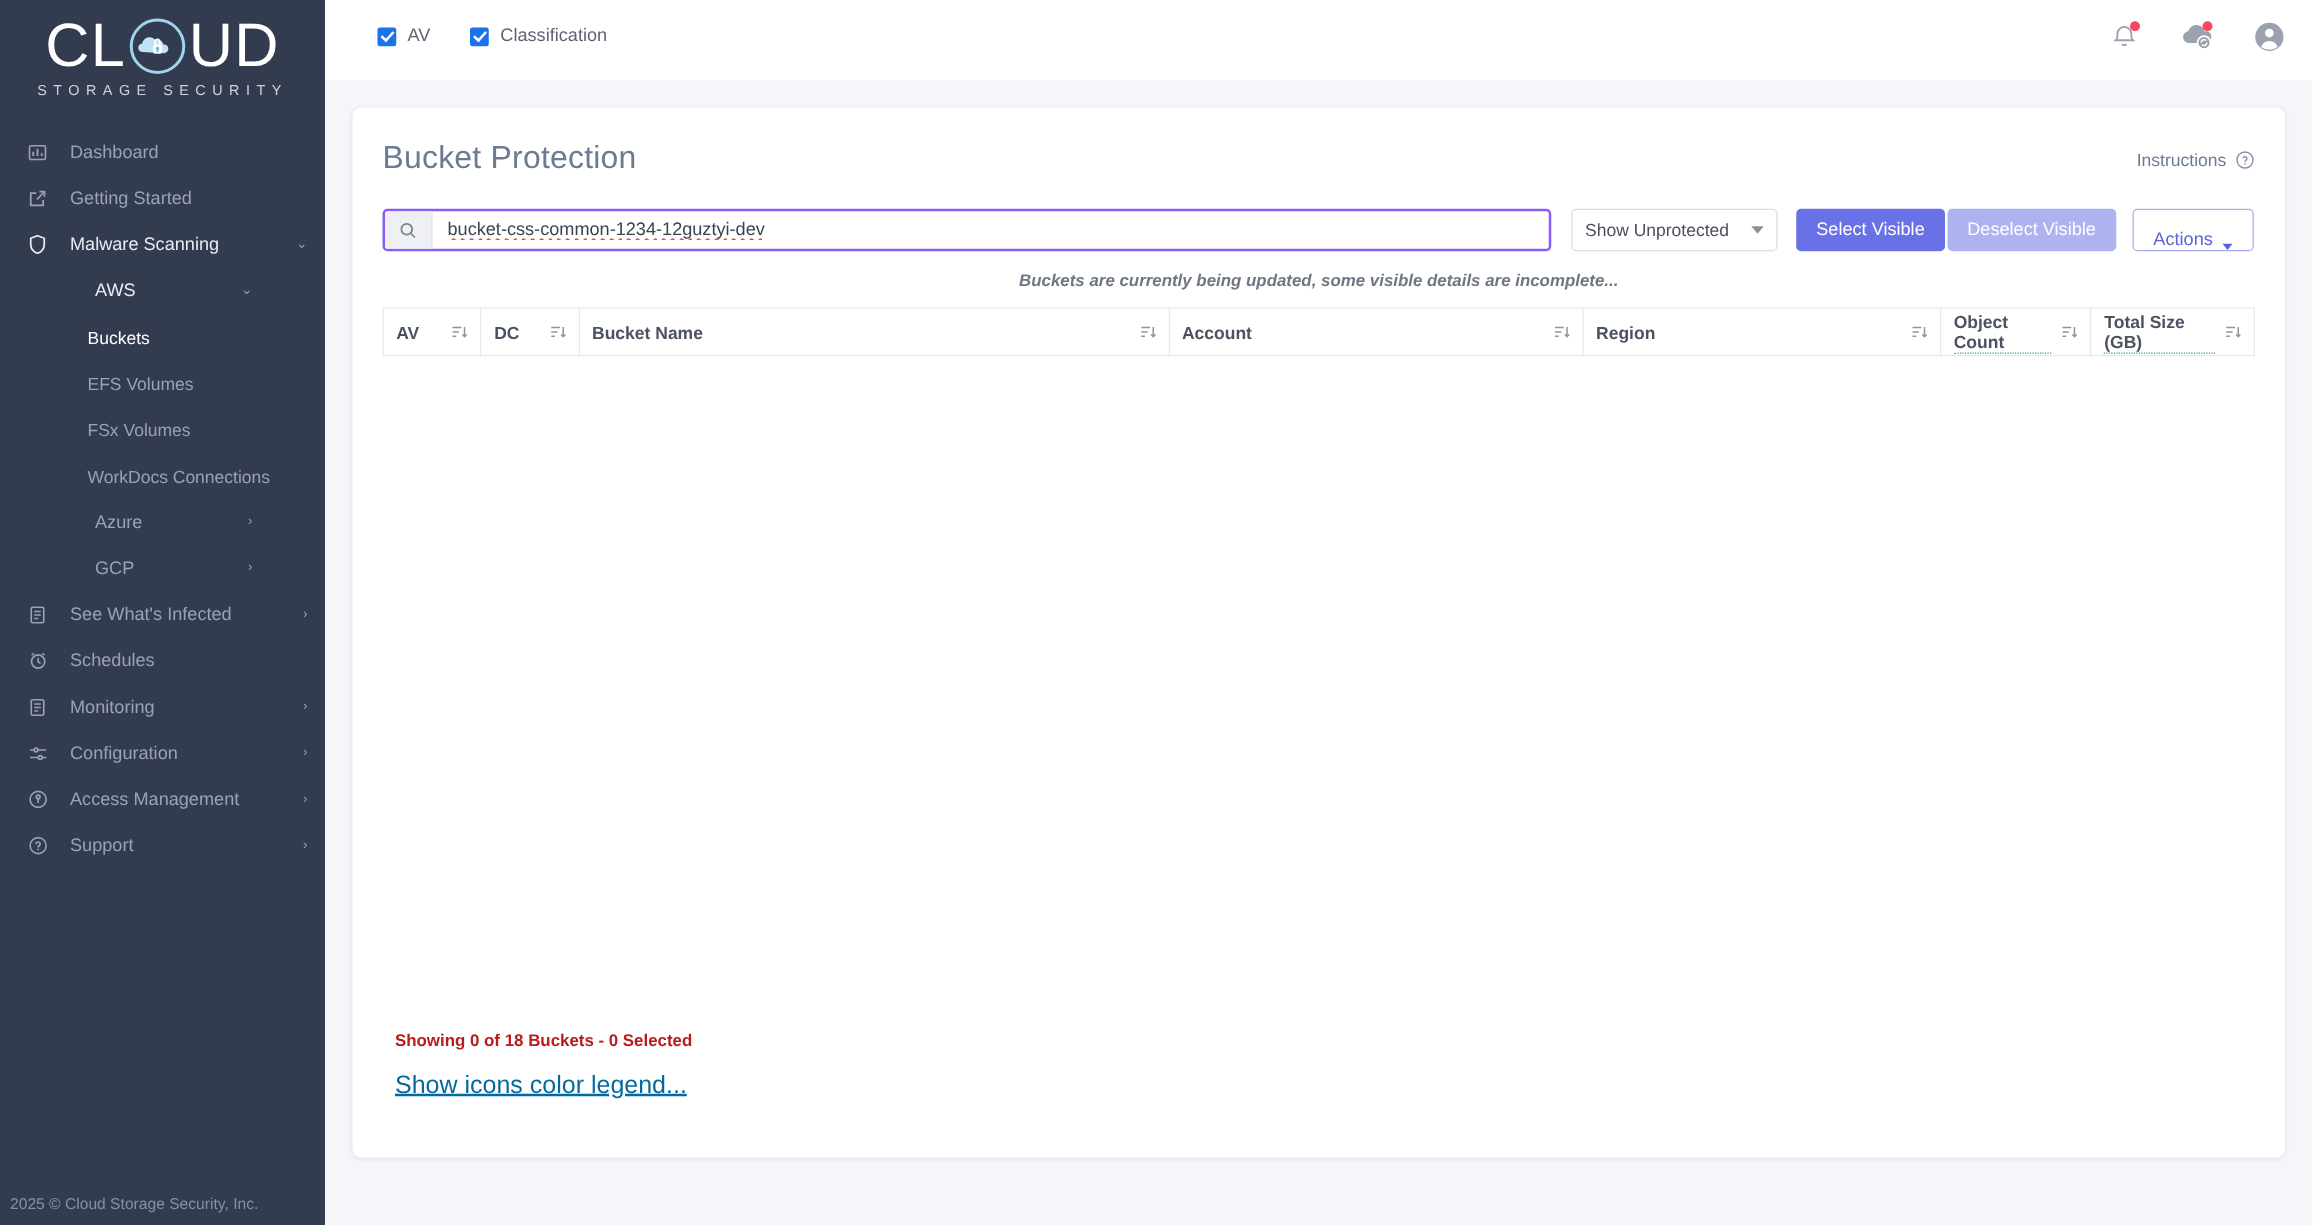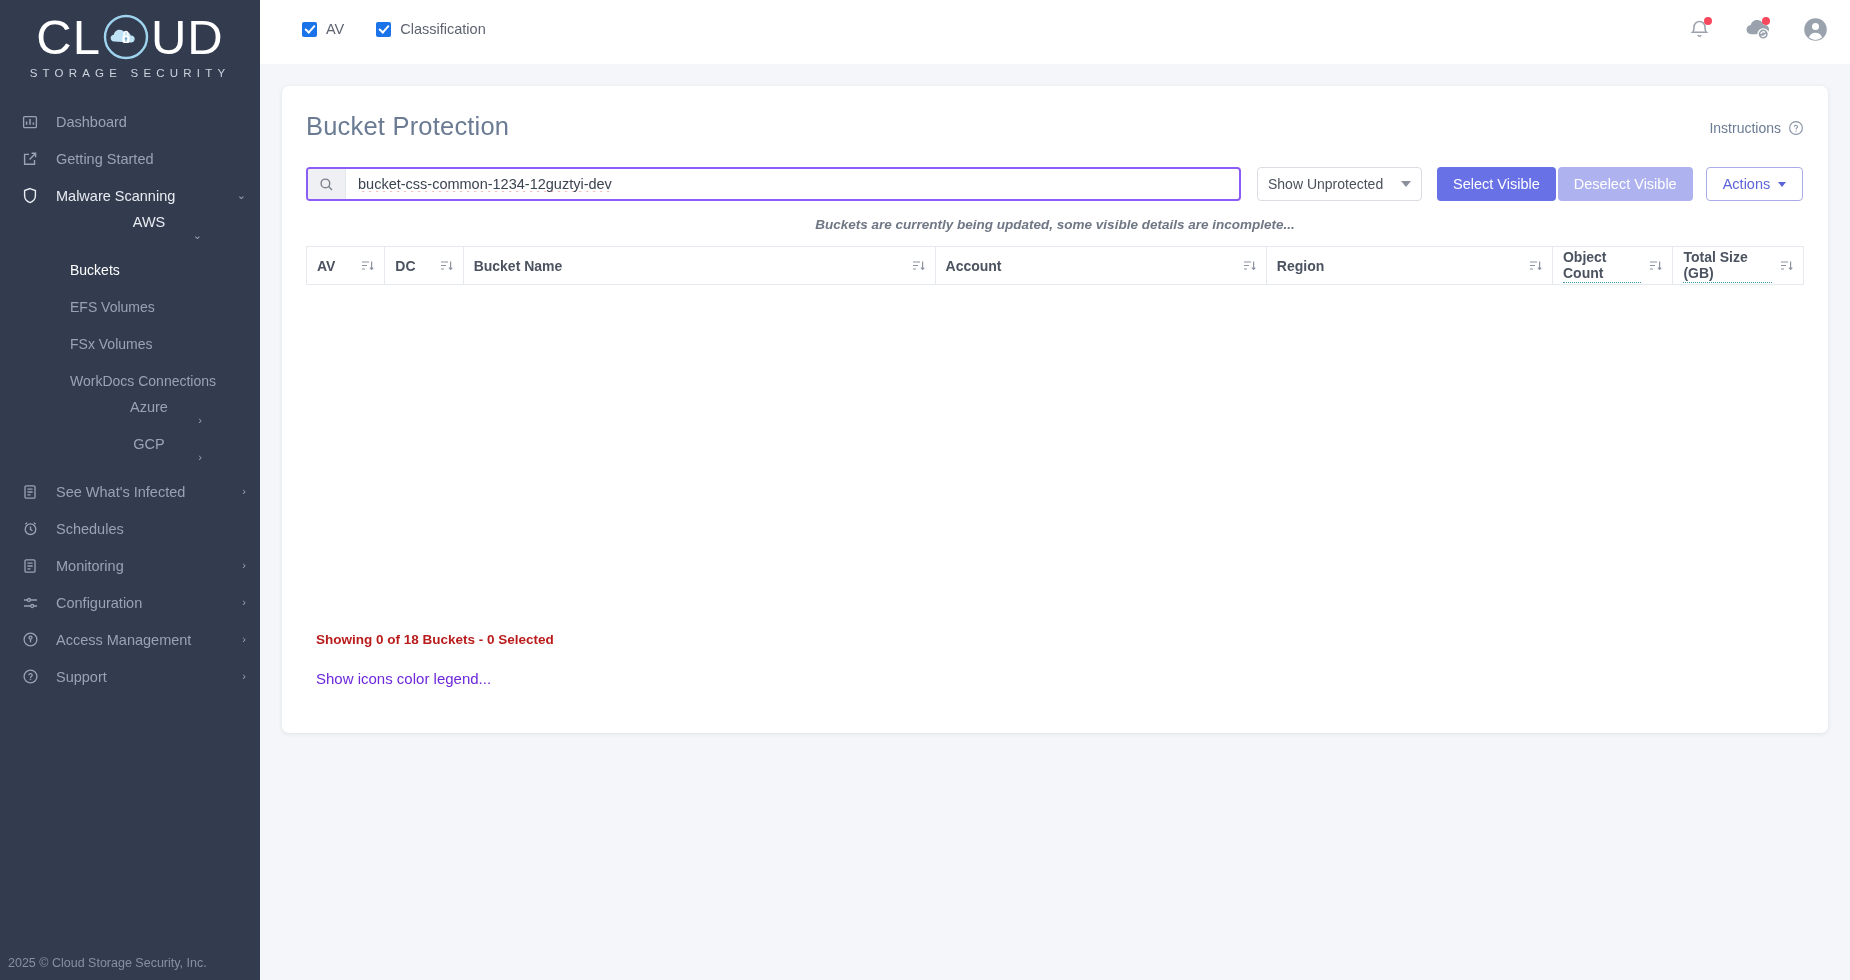--- a/index.html
+++ b/index.html
@@ -46,21 +46,21 @@
     cursor: pointer; position: relative;
   }
   .nav-item .nav-ico {
     width: 22px; min-width: 22px; height: 18px;
     display: flex; align-items: center; justify-content: flex-start;
     margin-right: 12px;
   }
   .nav-item .nav-label { white-space: nowrap; }
   .nav-item.bright { color: #e9ecf1; font-weight: 400; }
   .nav-item.active-leaf { color: #ffffff; }
-  .nav-item.lvl2 { padding-left: 52px; font-size: 14.5px; flex-direction: column; }
+  .nav-item.lvl2 { padding-left: 76px; font-size: 14.5px; }
   .nav-item.lvl3 { padding-left: 70px; font-size: 14px; }
   .nav-item .caret {
     margin-left: auto; font-size: 11px; color: #9aa3b4; line-height: 1;
   }
   .nav-item.lvl2 .caret { margin-right: 44px; }
   svg.ico { display: block; }
 
   .footer-copy {
     position: absolute; bottom: 10px; left: 0; width: 100%;
     text-align: left; padding-left: 8px;
@@ -99,21 +99,21 @@
   .page-bg {
     background: #f4f6f9;
     margin: 6px 0 0 0;
     padding: 22px 22px 22px 22px;
     height: 922px;
   }
   .card {
     background: #ffffff; border-radius: 7px;
     box-shadow: 0 1px 4px rgba(40,50,80,0.10);
     padding: 26px 24px 36px 24px;
-    height: 647px; position: relative;
+    height: 840px; position: relative;
   }
   .card-head { display: flex; align-items: flex-start; }
   .page-title {
     font-size: 25.5px; color: #6b7b93; font-weight: 400;
     letter-spacing: 0.2px;
   }
   .instructions {
     margin-left: auto; display: flex; align-items: center; gap: 7px;
     color: #6b7b93; font-size: 14px; cursor: pointer; padding-top: 8px;
   }
@@ -156,21 +156,21 @@
   .btn {
     height: 34px; border-radius: 4px; border: none;
     font-size: 14.5px; cursor: pointer;
     font-family: "Liberation Sans", sans-serif;
     padding: 0 16px; white-space: nowrap;
   }
   .btn-primary { background: #6871e6; color: #fff; margin-left: 15px; }
   .btn-muted { background: #aeb3ef; color: #fff; margin-left: 2px; }
   .btn-outline {
     background: #fff; color: #5b63d9; border: 1px solid #a8adea;
-    margin-left: 13px; display: flex; align-items: center; gap: 8px;
+    margin-left: 13px; display: flex; align-items: flex-end; gap: 8px;
   }
   .btn-outline .tcaret {
     width: 0; height: 0;
     border-left: 4.5px solid transparent;
     border-right: 4.5px solid transparent;
     border-top: 5.5px solid #5b63d9;
   }
 
   .notice {
     margin-top: 16px; font-size: 13.5px; font-style: italic;
@@ -194,21 +194,21 @@
   }
   .sort-ico { margin-left: 8px; flex-shrink: 0; }
   .tbody-space { height: 400px; }
 
   .status-line {
     position: absolute; left: 34px; bottom: 86px;
     font-size: 13.5px; color: #b91c1c; font-weight: 700;
   }
   .legend-link {
     position: absolute; left: 34px; bottom: 46px;
-    font-size: 15px; color: #6d28d9; cursor: pointer;
+    font-size: 20px; color: #0369a1; cursor: pointer; text-decoration: underline;
   }
 </style>
 </head>
 <body>
 
 <div class="app">
 
   <aside class="sidebar">
     <div class="logo-wrap">
       <div class="logo-word">

